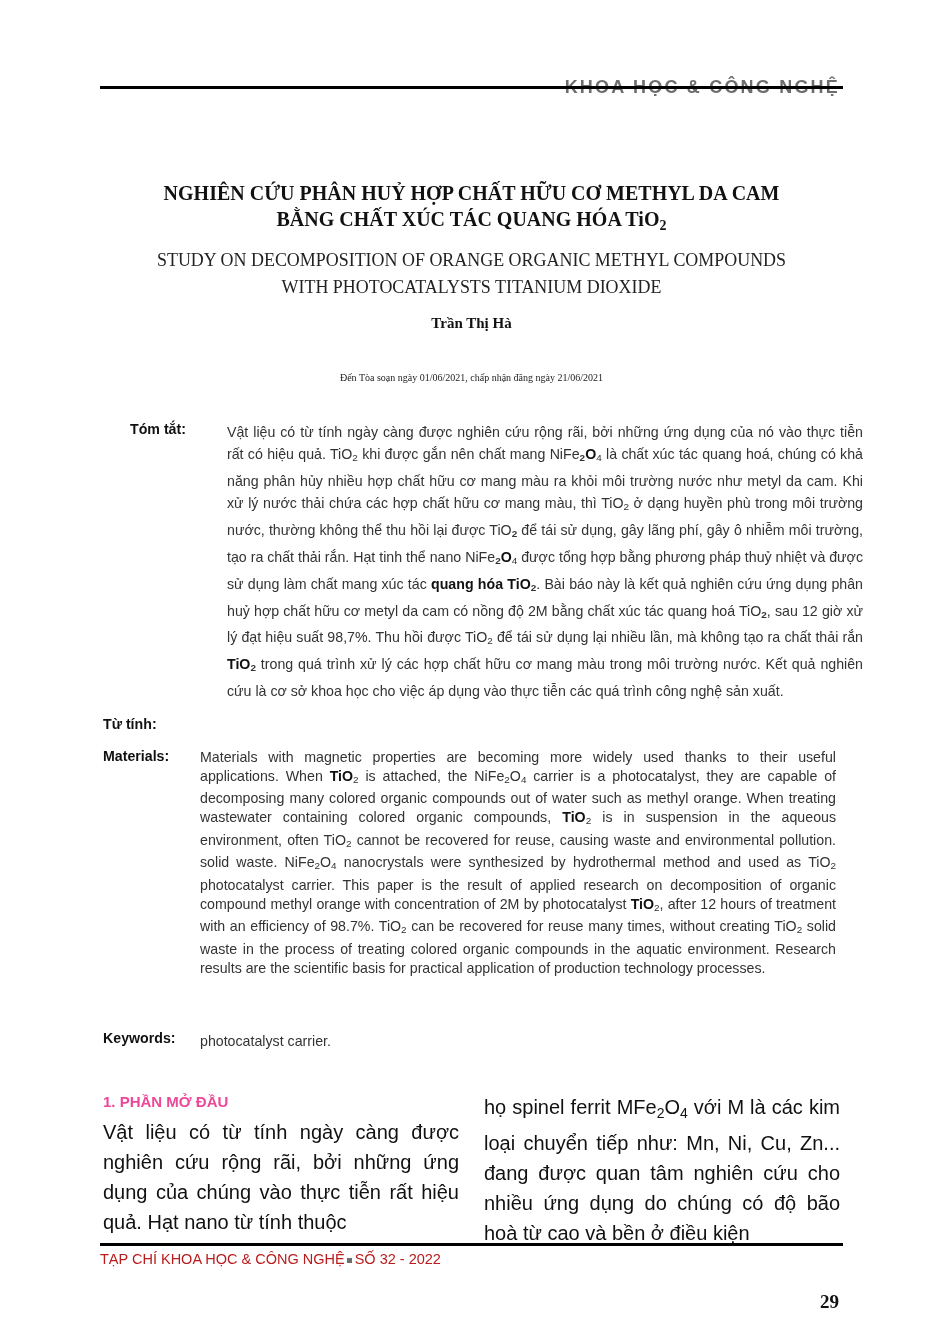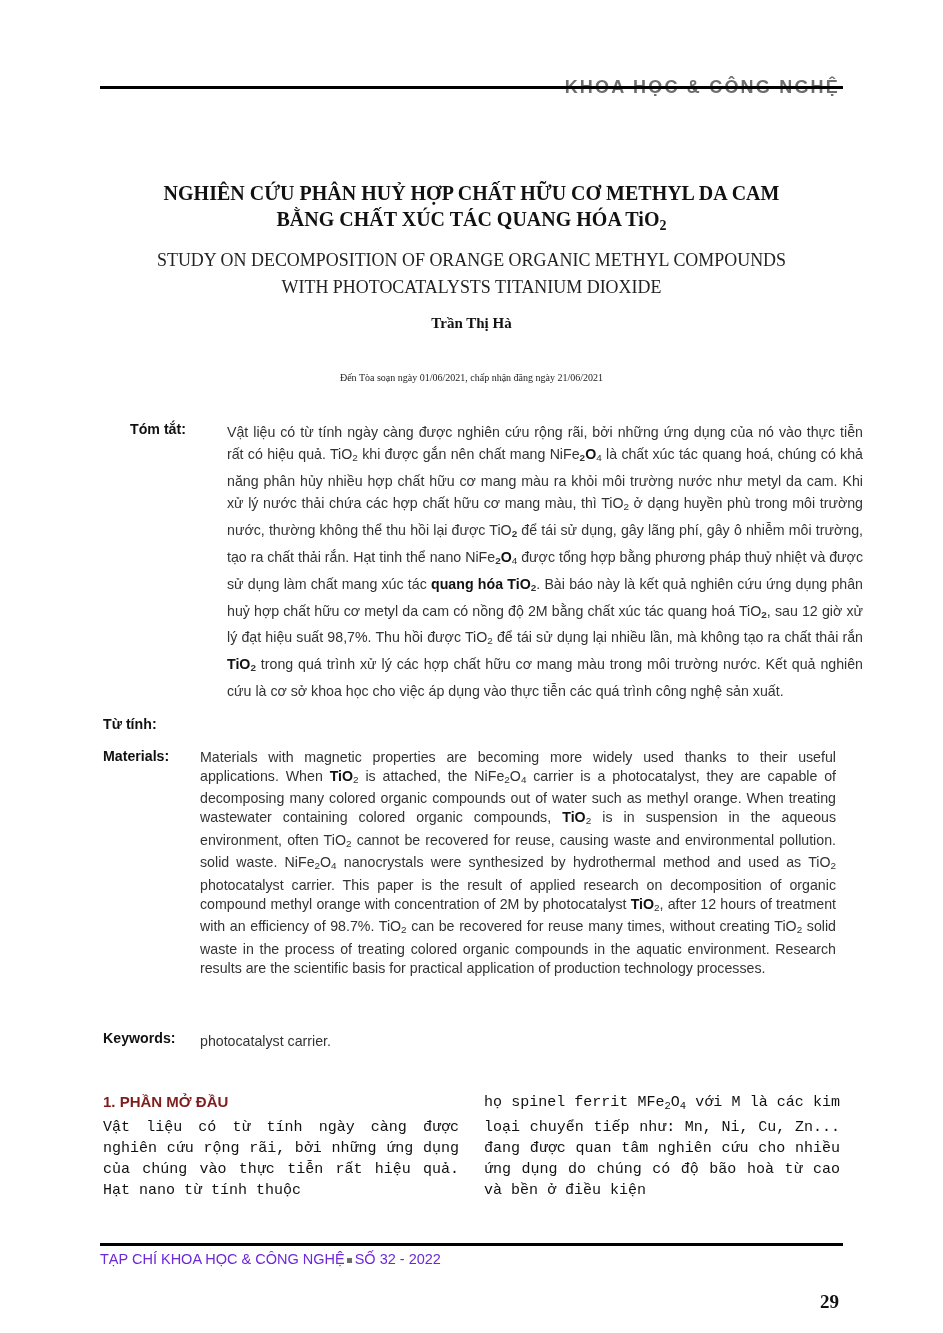--- a/index.html
+++ b/index.html
@@ -42,33 +42,33 @@
   .block .txt { margin-left: 97px; text-align: justify; line-height: 22.3px; }
   .block .txt b { color: #111; }
   .abs-vi { top: 421px; margin-left: 27px; }
   .kw-vi { top: 716px; }
   .abs-en { top: 748px; }
   .abs-en .txt { line-height: 19px; }
   .kw-en { top: 1030px; }
 
   .sec-head {
     position: absolute; left: 103px; top: 1093px;
-    font-family: "Liberation Sans", sans-serif; font-weight: bold; font-size: 15px; color: #7f1d1d;
+    font-family: "Liberation Sans", sans-serif; font-weight: bold; font-size: 15px; color: #ec4899;
   }
   .col {
-    position: absolute; width: 356px; font-family: Liberation Mono, monospace; font-size: 15px;
-    line-height: 21px; text-align: justify; color: #111;
+    position: absolute; width: 356px; font-family: Liberation Sans, sans-serif; font-size: 20px;
+    line-height: 30px; text-align: justify; color: #111;
   }
   .col-left { left: 103px; top: 1117px; }
   .col-right { left: 484px; top: 1092px; }
 
   .foot-rule { position: absolute; left: 100px; width: 743px; top: 1243px; height: 3px; background: #000; }
   .foot-journal {
     position: absolute; left: 100px; top: 1251px;
-    font-family: "Liberation Sans", sans-serif; font-size: 14.5px; color: #6d28d9;
+    font-family: "Liberation Sans", sans-serif; font-size: 14.5px; color: #b91c1c;
   }
   .foot-journal .dot { display: inline-block; width: 5px; height: 5px; background: #6e6e6e; margin: 0 3px 1px 2px; }
   .foot-page {
     position: absolute; right: 104px; top: 1247px;
     font-family: "Liberation Serif", serif; font-weight: bold; font-size: 19px; color: #111; margin-top: 44px;
   }
 </style>
 </head>
 <body>
 

